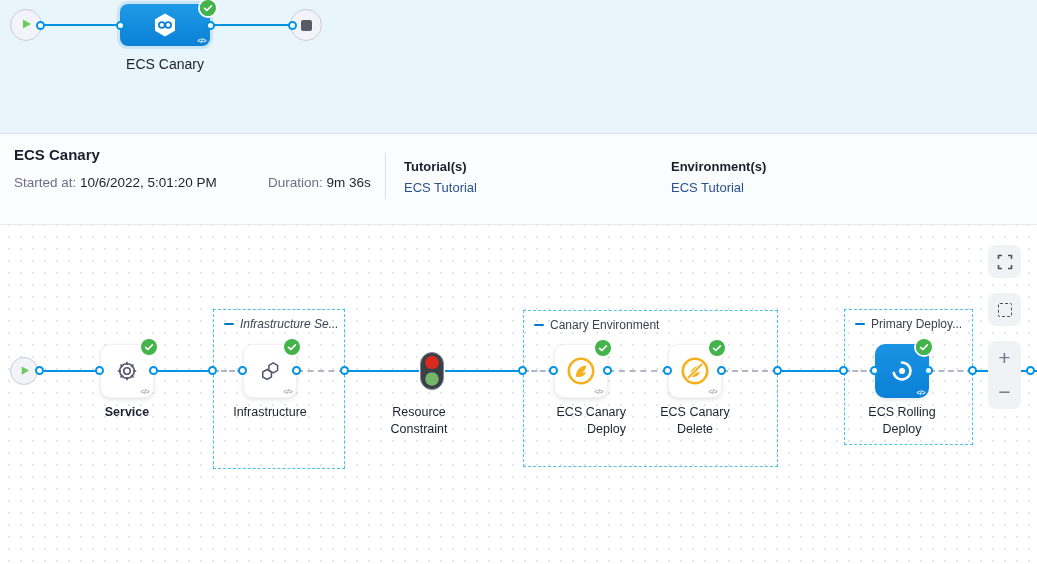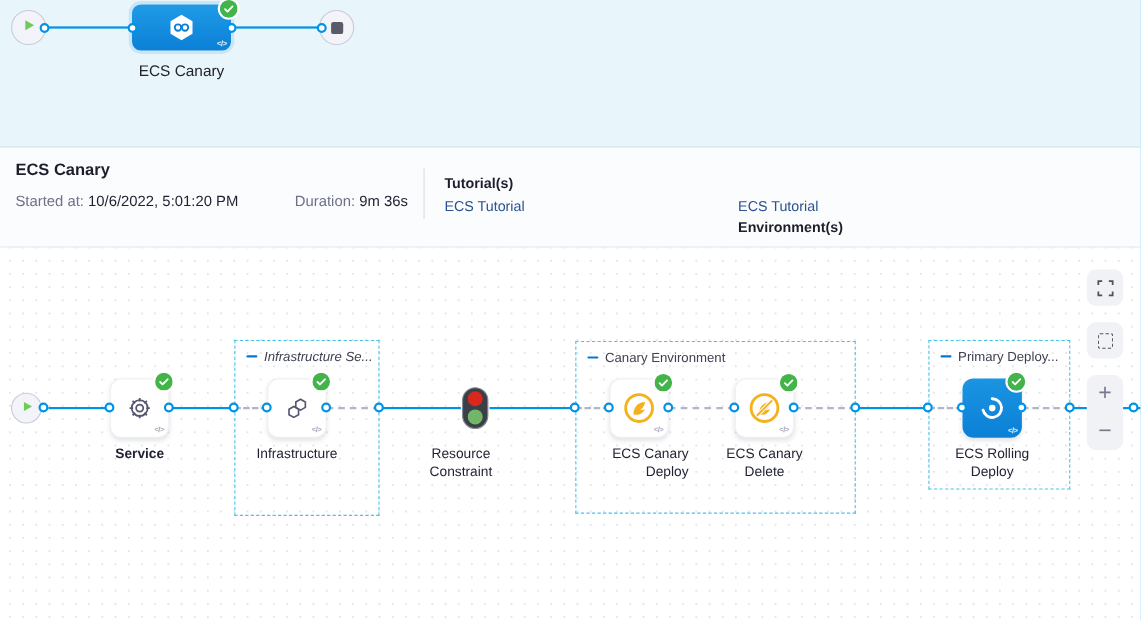--- a/index.html
+++ b/index.html
@@ -1,16 +1,16 @@
 <!DOCTYPE html>
 <html><head>
 <meta charset="utf-8">
 <style>
   html,body{margin:0;padding:0;background:#fff;font-family:"Liberation Sans",sans-serif;}
-  #app{position:relative;width:1037px;height:564px;overflow:hidden;background:#7dd3fc;}
+  #app{position:relative;width:1037px;height:564px;overflow:hidden;background:#22c55e;}
 
   
   .top-band{position:absolute;left:0;top:0;width:1037px;height:133px;background:#e8f5fb;border-bottom:1px solid #d9e4ec;}
   .mini-line{position:absolute;top:24px;height:2px;background:#0092e4;}
   .round-btn{position:absolute;width:32px;height:32px;border-radius:50%;background:#f3f3fa;border:1px solid #c9cbda;box-sizing:border-box;display:flex;align-items:center;justify-content:center;cursor:pointer;}
   .mini-node{position:absolute;left:120px;top:4px;width:90px;height:42px;border-radius:8px;background:linear-gradient(180deg,#1f9be6,#0b80d7);box-shadow:0 0 0 3px rgba(11,132,218,.14);display:flex;align-items:center;justify-content:center;cursor:pointer;}
   .stop-square{width:11px;height:11px;background:#595b68;border-radius:2px;}
   .mini-label{position:absolute;left:110px;top:56px;width:110px;text-align:center;font-size:14px;color:#22232e;}
   .conn-dot{position:absolute;width:9px;height:9px;border-radius:50%;background:#fff;border:2px solid #0092e4;box-sizing:border-box;z-index:4;}
   .check-badge{position:absolute;width:16px;height:16px;border-radius:50%;box-shadow:0 0 0 2px #fff;z-index:6;line-height:0;}
@@ -93,21 +93,21 @@
     <div class="mini-label">ECS Canary</div>
   </div>
 
   <div class="run-bar">
     <div class="run-title">ECS Canary</div>
     <div class="run-row" style="left:14px;"><span class="muted">Started at:</span><span> 10/6/2022, 5:01:20 PM</span></div>
     <div class="run-row" style="left:268px;"><span class="muted">Duration:</span><span> 9m 36s</span></div>
     <div class="v-divider"></div>
     <div class="kv-label" style="left:404px;top:25px;">Tutorial(s)</div>
     <div class="kv-link" style="left:404px;top:46px;">ECS Tutorial</div>
-    <div class="kv-label" style="left:671px;top:25px;margin-top:40px;">Environment(s)</div>
+    <div class="kv-label" style="left:671px;top:25px;">Environment(s)</div>
     <div class="kv-link" style="left:671px;top:46px;">ECS Tutorial</div>
   </div>
 
   <div class="canvas">
 
     <div class="group-box" style="left:213px;top:84px;width:132px;height:160px;font-style:italic;">
       <div class="group-head">
         <span class="collapse-minus"></span>
         <span class="group-label">Infrastructure Se...</span>
       </div>

